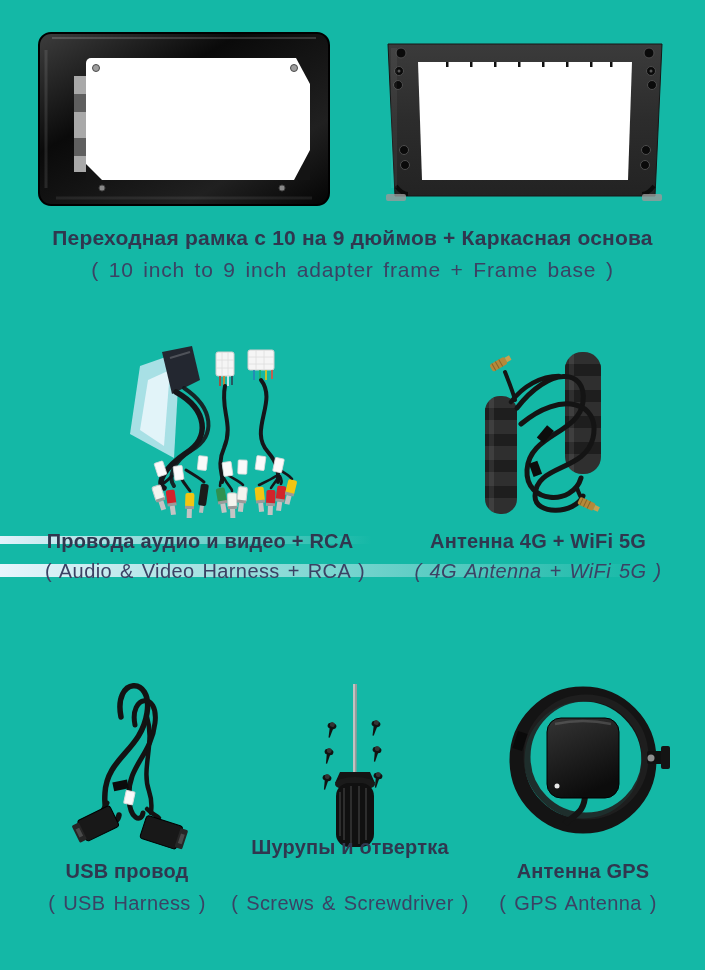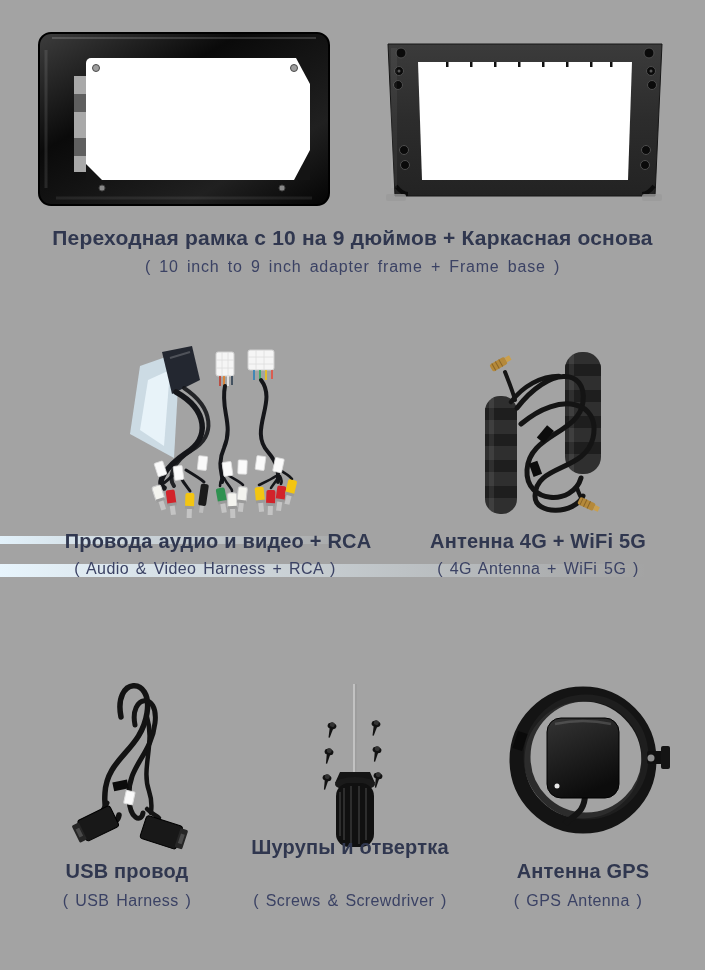--- a/index.html
+++ b/index.html
@@ -1,28 +1,28 @@
 <!DOCTYPE html>
 <html><head>
 <meta charset="utf-8">
 <style>
   html,body{margin:0;padding:0;background:#ffffff;}
   #stage{
-    position:relative;width:705px;height:970px;background:#a3a3a3;overflow:hidden;
+    position:relative;width:705px;height:970px;background:#14b8a6;overflow:hidden;
     font-family:"Liberation Sans", sans-serif;
   }
   .photo{position:absolute;}
   .streak{position:absolute;z-index:0;pointer-events:none;}
   .cap{position:absolute;white-space:nowrap;transform:translateX(-50%);z-index:2;}
   .cap-ru{font-weight:700;font-size:20px;color:#30374f;letter-spacing:.2px;}
-  .cap-en{font-weight:400;font-size:16px;color:#3b4264;letter-spacing:.4px;word-spacing:2px;}
+  .cap-en{font-weight:400;font-size:20px;color:#3b4264;letter-spacing:.4px;word-spacing:2px;}
   .title-ru{position:absolute;left:50%;transform:translateX(-50%);top:226px;font-weight:700;
     font-size:21px;color:#30374f;white-space:nowrap;letter-spacing:.2px;z-index:2;}
   .title-en{position:absolute;left:50%;transform:translateX(-50%);top:258px;font-weight:400;
-    font-size:16px;color:#3b4264;white-space:nowrap;letter-spacing:.8px;word-spacing:3px;z-index:2;}
+    font-size:21px;color:#3b4264;white-space:nowrap;letter-spacing:.8px;word-spacing:3px;z-index:2;}
 </style>
 </head>
 <body>
 
 <div id="stage">
 
   <div class="streak" style="top:536px;left:0;width:372px;height:8px;background:linear-gradient(90deg,#e3f2fb, rgba(227,242,251,0));"></div>
   <div class="streak" style="top:564px;left:0;width:648px;height:13px;background:linear-gradient(90deg,#e8f5fd, rgba(232,245,253,0));"></div>
 
   <svg class="photo" style="left:36px;top:30px;" width="296" height="178" viewBox="0 0 296 178">
@@ -245,24 +245,24 @@
       <path d="M-6,-4 V4 M-2,-4 V4 M2,-4 V4" stroke="#8a6527" stroke-width="1"></path>
       <rect x="8" y="-2.5" width="5" height="5" fill="#caa04e"></rect>
     </g>
     <g transform="translate(122,166) rotate(25)">
       <rect x="-9" y="-4" width="17" height="8" rx="2" fill="#b5893a"></rect>
       <path d="M-6,-4 V4 M-2,-4 V4 M2,-4 V4" stroke="#8a6527" stroke-width="1"></path>
       <rect x="8" y="-2.5" width="5" height="5" fill="#caa04e"></rect>
     </g>
   </svg>
 
-  <div class="cap cap-ru" style="left:218px;top:530px;text-align:right;">Провода аудио и видео + RCA</div>
+  <div class="cap cap-ru" style="left:200px;top:530px;text-align:right;">Провода аудио и видео + RCA</div>
   <div class="cap cap-en" style="left:205px;top:560px;">( Audio &amp; Video Harness + RCA )</div>
   <div class="cap cap-ru" style="left:538px;top:530px;">Антенна 4G + WiFi 5G</div>
-  <div class="cap cap-en" style="left:538px;top:560px;">( 4G Antenna + WiFi 5G )</div>
+  <div class="cap cap-en" style="left:538px;top:560px;font-style:italic;">( 4G Antenna + WiFi 5G )</div>
 
   <svg class="photo" style="left:55px;top:665px;" width="160" height="190" viewBox="0 0 160 190">
     <g stroke="#131313" fill="none" stroke-linecap="round">
       <path d="M66,52 C58,12 98,10 92,48 C86,86 52,92 50,128 C48,158 62,162 64,150" stroke-width="5.5"></path>
       <path d="M80,60 C74,30 104,26 100,58 C96,92 72,100 74,134 C75,154 86,158 88,148" stroke-width="5"></path>
       <path d="M92,52 C100,78 86,104 94,126 C98,138 96,144 96,148" stroke-width="4.5"></path>
       <path d="M52,138 C46,150 40,156 36,162" stroke-width="5"></path>
       <path d="M92,144 C96,148 100,150 104,153" stroke-width="4.5"></path>
     </g>
     <rect x="58" y="116" width="15" height="9" fill="#0b0b0b" transform="rotate(-12 65 120)"></rect>

